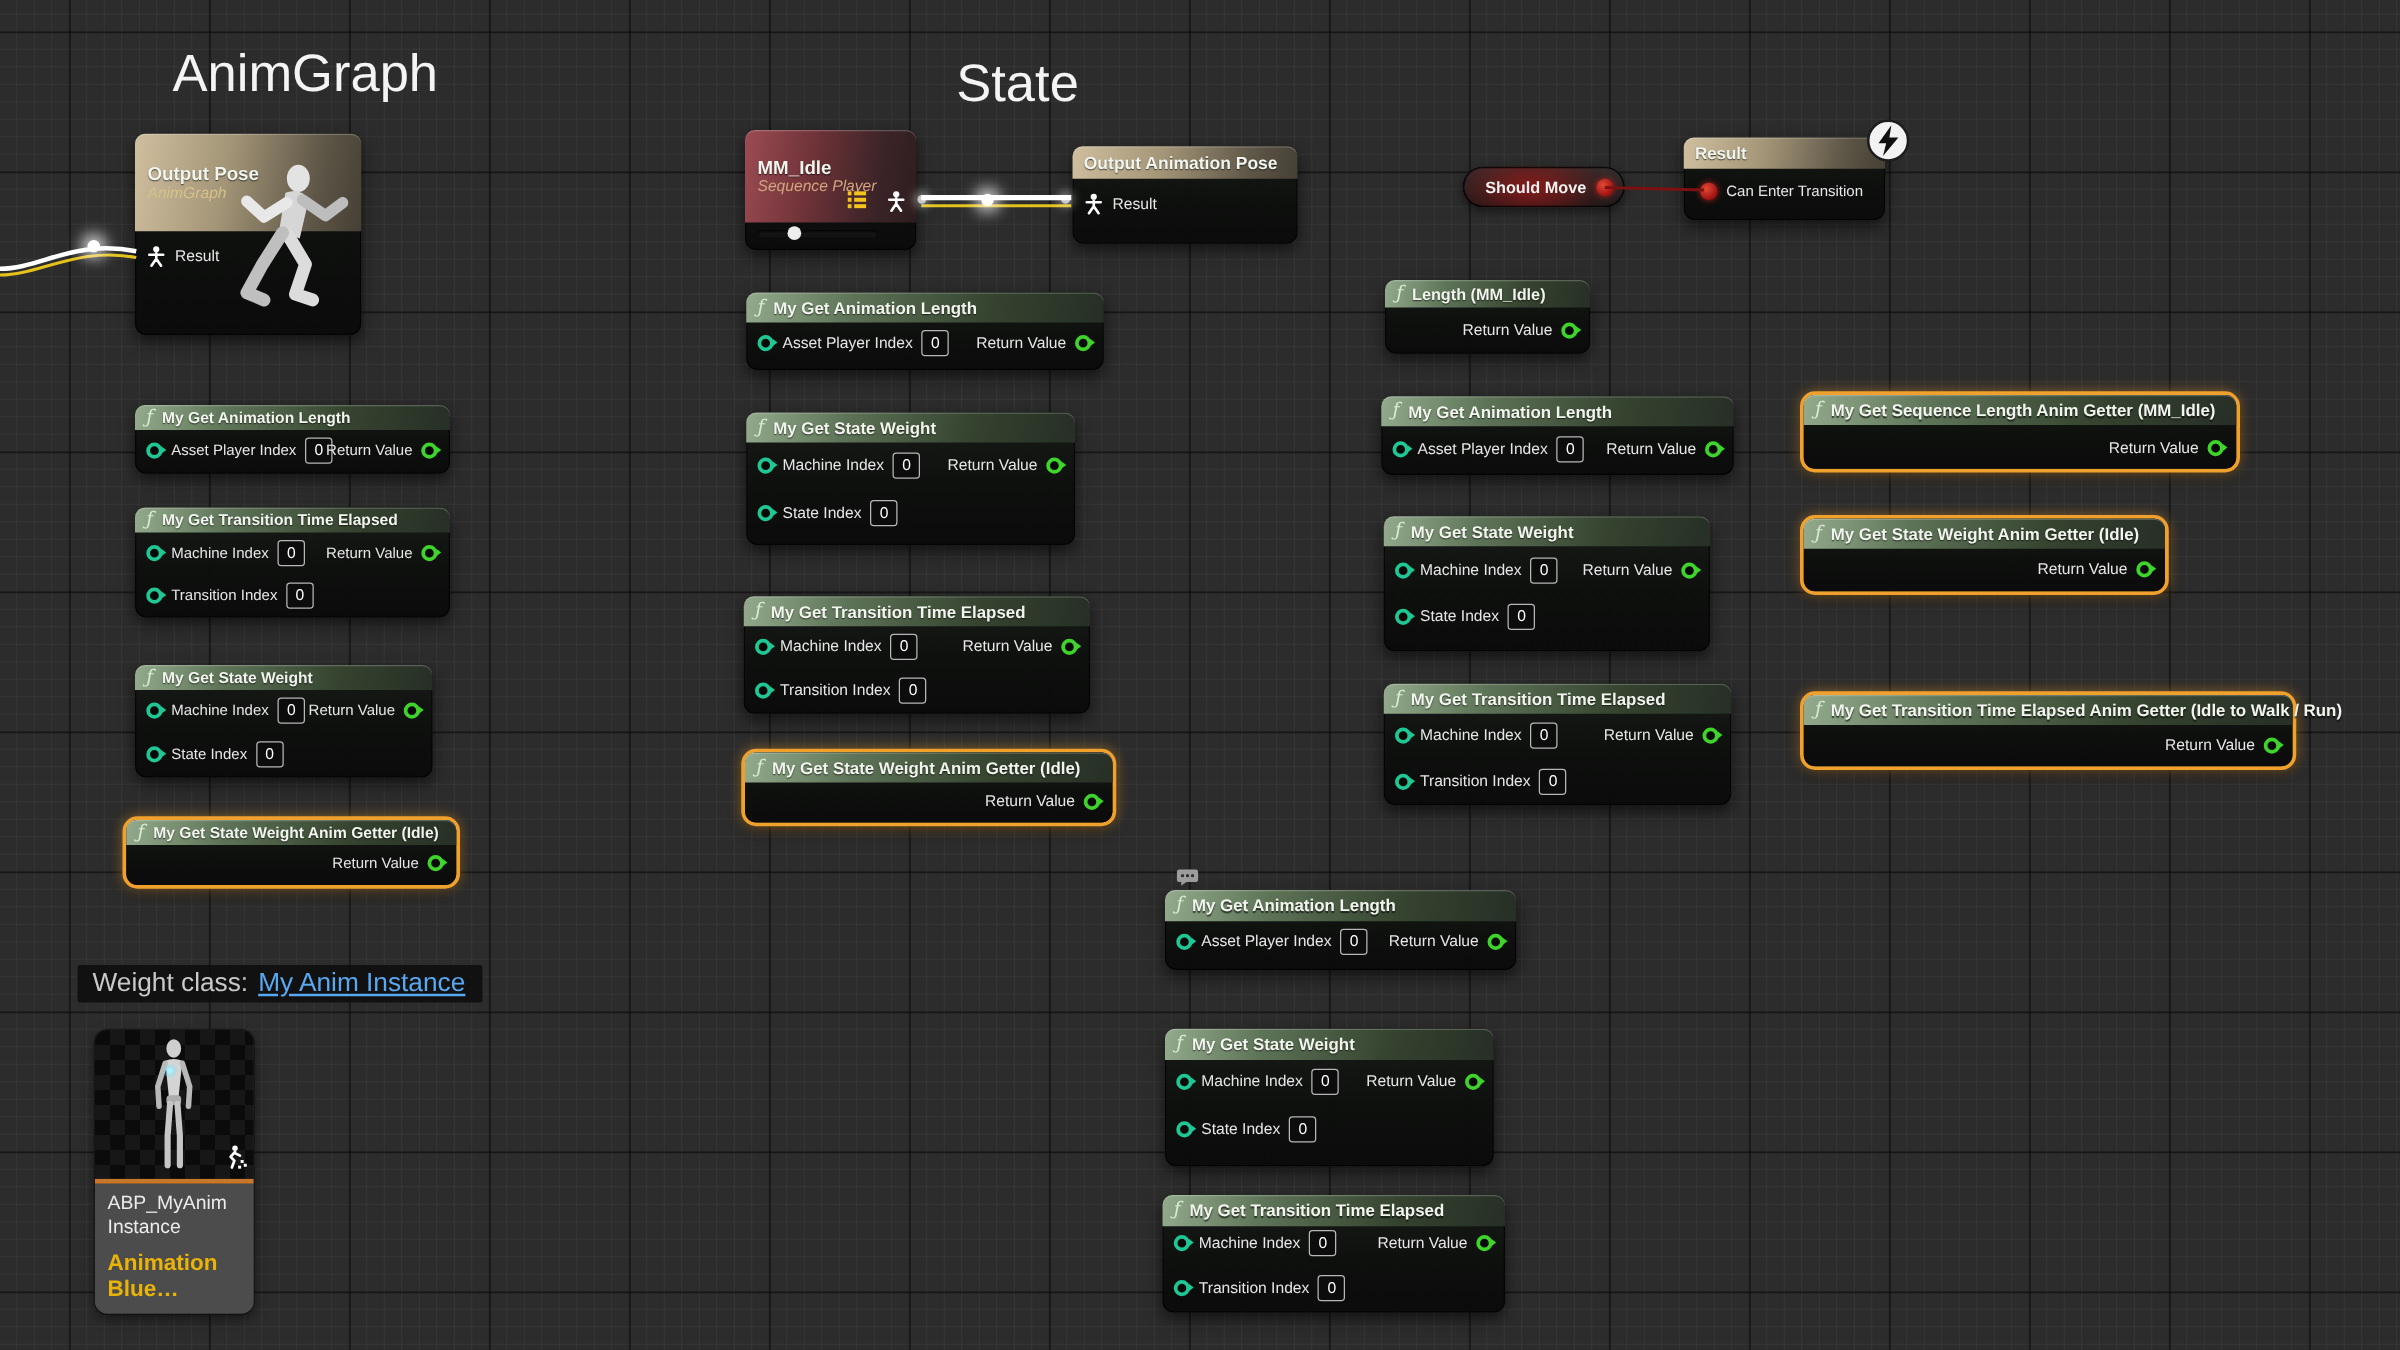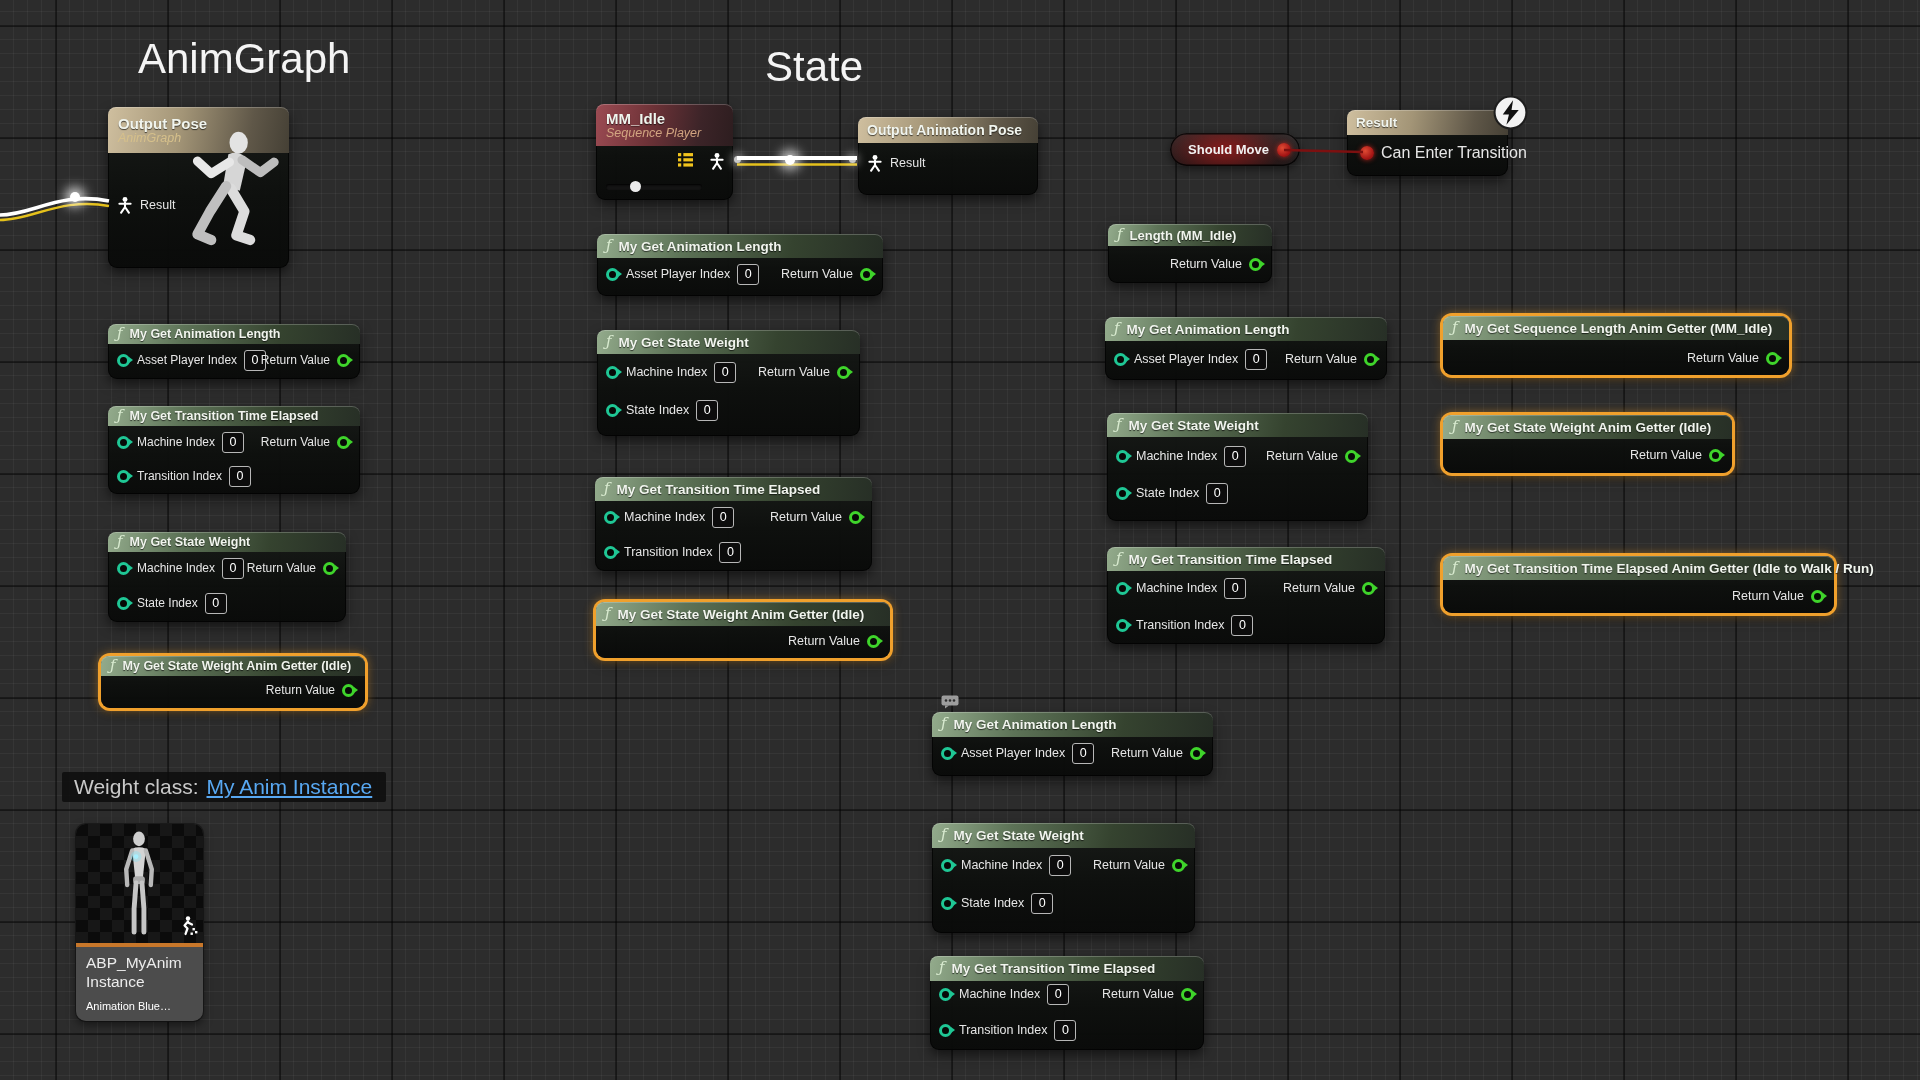--- a/index.html
+++ b/index.html
@@ -21,21 +21,21 @@
     box-shadow:0 5px 12px rgba(0,0,0,.55), inset 0 0 0 1px rgba(0,0,0,.65);}
   .node.sel{box-shadow:0 0 0 3px #f0a02c, 0 0 10px 3px rgba(240,160,44,.45), 0 5px 12px rgba(0,0,0,.55);}
   .hdr{display:flex;align-items:center;gap:7px;padding:0 9px;border-radius:8px 8px 0 0;
     box-shadow:inset 0 1px 0 rgba(255,255,255,.22);white-space:nowrap;}
   .hdr .t{font-weight:bold;color:#f1f5ee;text-shadow:0 1px 1px rgba(0,0,0,.65);font-size:13.5px;}
   .sm .hdr .t{font-size:12.5px;}
   .hdr.green{background:linear-gradient(100deg,#93ab8c 0%,#5d7357 30%,#35432f 68%,#272f26 100%);}
   .hdr.tan{background:linear-gradient(100deg,#cfbf9f 0%,#a39577 40%,#5f5748 78%,#454035 100%);}
   .hdr.maroon{background:linear-gradient(100deg,#9c4b53 0%,#6d3237 40%,#3c2428 75%,#2d1d1f 100%);}
   .h20{height:20px}.h22{height:22px}.h24{height:24px}.h25{height:25px}.h26{height:26px}
-  .hdr2{flex-direction:column;align-items:flex-start;justify-content:center;gap:0;padding:0 10px;}
+  .hdr2{flex-direction:column;align-items:flex-start;justify-content:center;gap:0;padding:16px 10px;}
   .hdr2 .t{font-size:15px;}
   .hdr2 .st{font-style:italic;font-size:12.5px;line-height:1.1;}
   .st.gold{color:#d6c08b}.st.peach{color:#d2a581}
   .fnic{font-family:"DejaVu Serif",serif;font-style:italic;font-size:15px;color:#d9ebd0;line-height:1;margin-top:-2px;}
   .row{position:absolute;height:20px;display:flex;align-items:center;gap:7px;font-size:12.5px;color:#e6e6e6;white-space:nowrap;}
   .sm .row{font-size:12px;}
   .row.in{left:9px;}
   .row.out{right:10px;}
   .pin{box-sizing:border-box;width:13px;height:13px;border-radius:50%;border:3.2px solid currentColor;
     background:rgba(6,9,7,.92);position:relative;flex:none;}
@@ -65,21 +65,21 @@
   .parentbar .link{color:#58a8f2;margin-left:8px;text-decoration:underline;}
   .asset-tile{position:absolute;width:127px;border-radius:10px;overflow:hidden;z-index:2;
     box-shadow:0 4px 10px rgba(0,0,0,.5), 0 0 0 1px #1d1d1d;}
   .thumb{position:relative;height:119px;background-color:#0b0b0b;
     background-image:repeating-conic-gradient(rgba(255,255,255,.05) 0% 25%, transparent 0% 50%);
     background-size:24px 24px;}
   .thumb .runic{position:absolute;right:5px;bottom:6px;width:22px;height:22px;}
   .obar{height:4px;background:#c8772a;}
   .acard{background:#4c4c4c;padding:7px 10px 9px;}
   .aname{font-size:15.5px;line-height:1.22;color:#ececec;}
-  .atype{margin-top:8px;font-size:11px;color:#ffffff;}
+  .atype{margin-top:8px;font-size:18px;color:#eab308;font-weight:bold;}
   .lightning{position:absolute;z-index:7;}
   .commentic{position:absolute;z-index:2;}
   .mann{position:absolute;}
 </style>
 </head>
 <body>
 
 <div class="canvas">
 
   <div class="sec-title" style="left:138px;top:36px">AnimGraph</div>
@@ -322,21 +322,21 @@
     <span>Should Move</span>
     <span class="rpin"></span>
   </div>
 
   <div class="node" style="left:1347px;top:110px;width:161px;height:66px">
     <div class="hdr tan h25">
       <span class="t">Result</span>
     </div>
     <div class="row in" style="top:33px;left:13px">
       <span class="rpin"></span>
-      <span style="font-size:16px">Can Enter Transition</span>
+      <span style="font-size:12px">Can Enter Transition</span>
     </div>
   </div>
 
   <svg class="lightning" style="left:1492px;top:94px" width="37" height="37" viewBox="0 0 36 36">
     <circle cx="18" cy="18" r="15.5" fill="#f2f2f2" stroke="#1d1d1d" stroke-width="2"></circle>
     <path d="M20.5 6 L10.5 20 H16.5 L14 30 L26 15.5 H19 Z" fill="#101010"></path>
   </svg>
 
   <div class="node" style="left:1108px;top:224px;width:164px;height:59px">
     <div class="hdr green h22">

